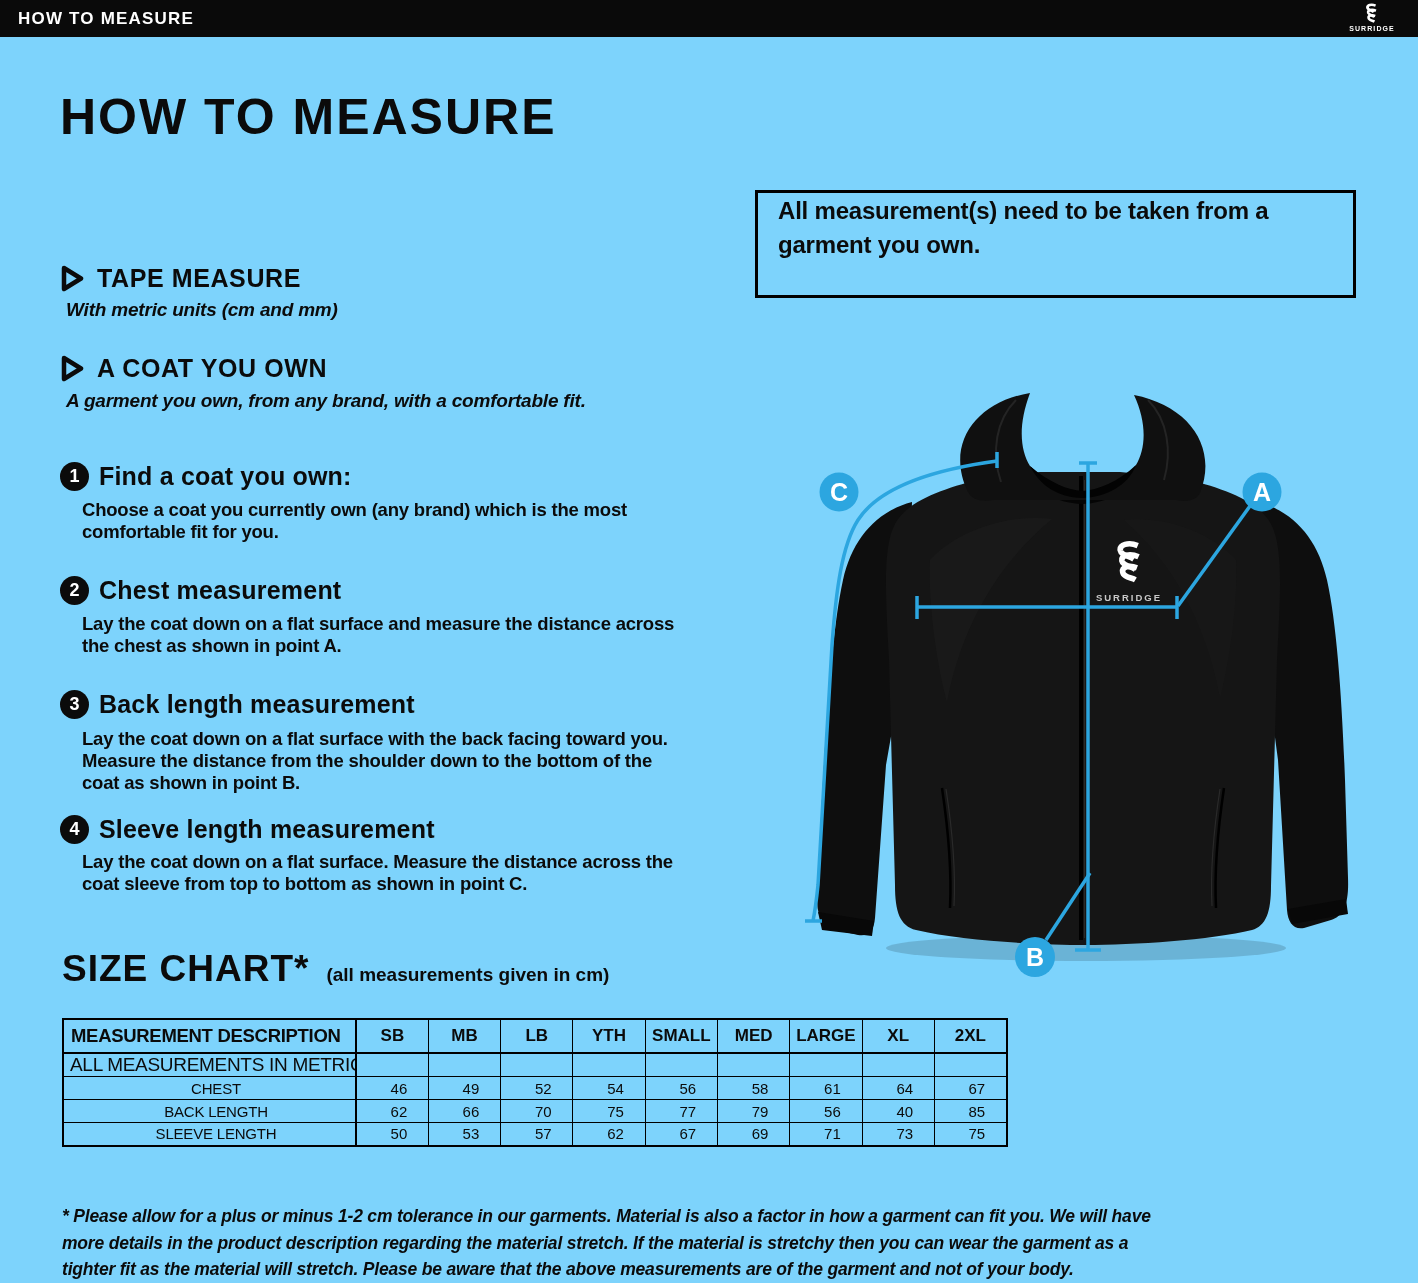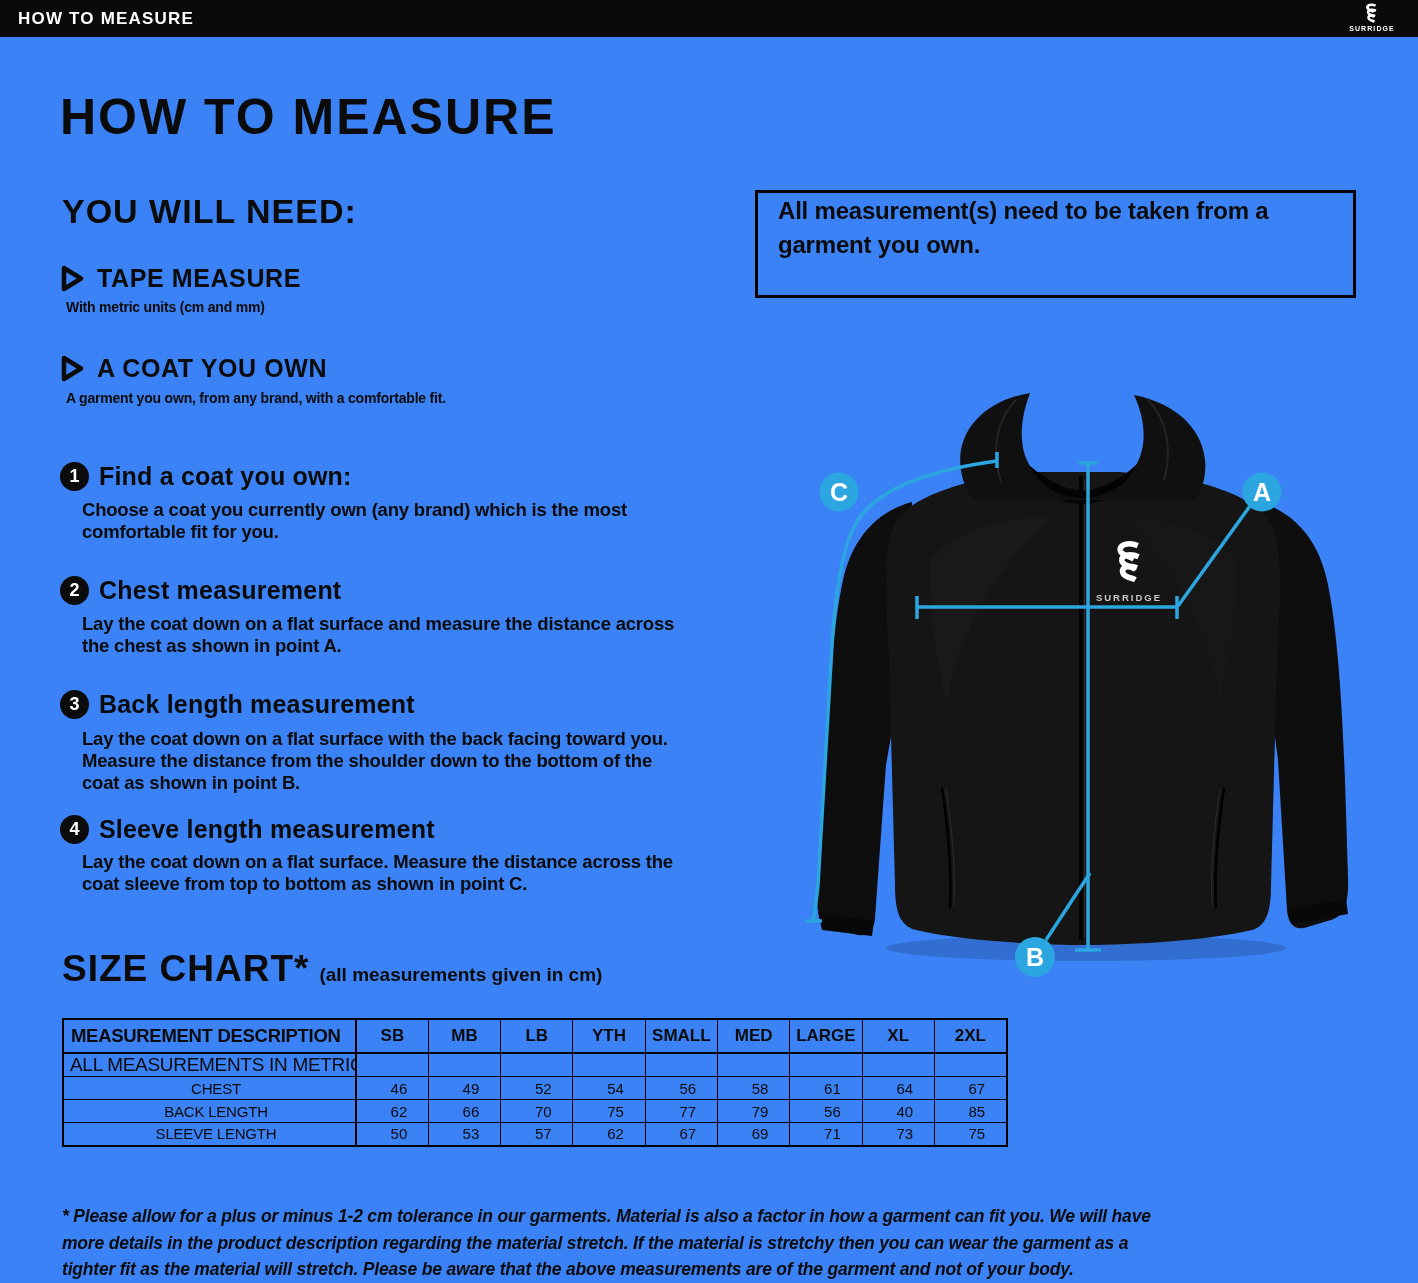--- a/index.html
+++ b/index.html
@@ -1,48 +1,48 @@
 <!DOCTYPE html>
 <html><head>
 <meta charset="utf-8">
 <style>
   * { margin:0; padding:0; box-sizing:border-box; }
   body { background:#e8e8e8; font-family:"Liberation Sans", sans-serif; }
-  .page { position:relative; width:1418px; height:1283px; background:#3b82f6; overflow:hidden; margin:0 auto; color:#0b0b0b; }
+  .page { position:relative; width:1418px; height:1283px; background:#7dd3fc; overflow:hidden; margin:0 auto; color:#0b0b0b; }
 
   
   .topbar { position:absolute; left:0; top:0; width:1418px; height:37px; background:#0a0a0a; display:flex; align-items:center; }
   .topbar-title { color:#fff; font-size:17px; font-weight:bold; letter-spacing:1.2px; margin-left:18px; }
   .topbar-logo { position:absolute; right:10px; top:2px; width:70px; height:33px; }
 
   
   .h1 { position:absolute; left:60px; top:88px; font-size:50px; font-weight:800; letter-spacing:2px; }
   .h2 { position:absolute; left:62px; top:192px; font-size:34px; font-weight:800; letter-spacing:1px; }
 
   
   .need-item { position:absolute; left:60px; display:flex; align-items:center; gap:12px; }
   .need-item .tri { width:25px; height:27px; flex:0 0 auto; }
   .need-title { font-size:25px; font-weight:800; letter-spacing:0.6px; }
-  .need-desc { position:absolute; left:66px; font-size:14px; font-weight:700; letter-spacing:-0.2px; }
+  .need-desc { position:absolute; left:66px; font-size:19px; font-weight:700; letter-spacing:-0.2px;font-style:italic; }
 
   
   .step-head { position:absolute; left:60px; display:flex; align-items:center; gap:10px; }
   .step-badge { width:29px; height:29px; border-radius:50%; background:#0b0b0b; color:#fff; font-size:18px; font-weight:bold; display:flex; align-items:center; justify-content:center; flex:0 0 auto; }
   .step-title { font-size:25px; font-weight:800; letter-spacing:0.2px; }
   .step-body { position:absolute; left:62px; width:700px; font-size:18.5px; font-weight:700; line-height:1.2; letter-spacing:-0.2px; white-space:pre-line;margin-left:20px; }
 
   
   .note-box { position:absolute; left:755px; top:190px; width:601px; min-height:108px; border:3px solid #000; padding:1px 20px; }
   .note-box-text { font-size:24px; font-weight:800; line-height:1.4; white-space:pre-line; letter-spacing:-0.2px; }
 
   
   .diagram { position:absolute; left:755px; top:383px; width:618px; height:600px; pointer-events:none; }
 
   
-  .sc-head { position:absolute; left:62px; top:948px; display:flex; align-items:baseline; gap:10px; }
+  .sc-head { position:absolute; left:62px; top:948px; display:flex; align-items:baseline; gap:17px; }
   .sc-title { font-size:37px; font-weight:800; letter-spacing:1px; }
   .sc-sub { font-size:19px; font-weight:800; }
   .sc-table { position:absolute; left:62px; top:1018px; width:944px; border-collapse:collapse; table-layout:fixed; }
   .sc-table th, .sc-table td { border:1px solid #000; overflow:hidden; white-space:nowrap; }
   .sc-table { border:2px solid #000; }
   .sc-table thead th { height:34px; font-size:17px; font-weight:bold; border-bottom:2px solid #000; text-align:center; }
   .sc-table thead th.col-label { font-size:18.5px; text-align:left; padding-left:7px; border-right:2px solid #000; letter-spacing:-0.3px;margin-left:20px; }
   .sc-table td.col-label { text-align:left; padding-left:6px; border-right:2px solid #000; }
   .sc-table tr.note-row td { height:22px; font-size:19px; font-weight:normal; letter-spacing:-0.3px; }
   .sc-table tr.data-row td { height:23px; font-size:15px; text-align:center;padding-left:13px; }
@@ -70,21 +70,20 @@
 
   <header class="topbar">
     <span class="topbar-title">HOW TO MEASURE</span>
     <svg class="topbar-logo" viewBox="0 0 70 33">
       <use href="#smark" x="26" y="1" width="15" height="20"></use>
       <text x="34" y="29" text-anchor="middle" fill="#ffffff" font-size="7" font-weight="bold" letter-spacing="1.1">SURRIDGE</text>
     </svg>
   </header>
 
   <h1 class="h1">HOW TO MEASURE</h1>
-  <h2 class="h2">YOU WILL NEED:</h2>
 
   <div class="need-item" style="top:264px;">
     <svg class="tri" viewBox="0 0 25 27">
       <path d="M4 3 L21 13.5 L4 24 Z" fill="none" stroke="#0b0b0b" stroke-width="4.5" stroke-linejoin="round"></path>
     </svg>
     <span class="need-title">TAPE MEASURE</span>
   </div>
   <div class="need-desc" style="top:299px;">With metric units (cm and mm)</div>
 
   <div class="need-item" style="top:354px;">

